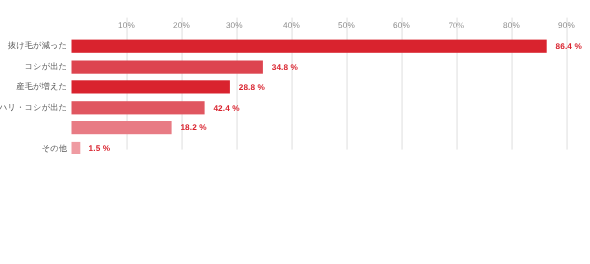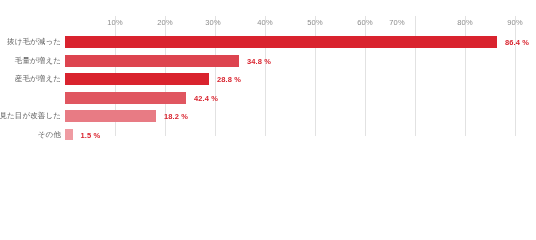--- a/index.html
+++ b/index.html
@@ -108,47 +108,47 @@
         <div class="gridline" style="left: 400px;"></div>
         <div class="gridline" style="left: 450px;"></div>
       </div>
     <div id="tick-labels">
         <div class="axis-tick-label" style="left: 50px;">10%</div>
         <div class="axis-tick-label" style="left: 100px; text-align: right;">20%</div>
         <div class="axis-tick-label" style="left: 148px;">30%</div>
         <div class="axis-tick-label" style="left: 200px;">40%</div>
         <div class="axis-tick-label" style="left: 250px;">50%</div>
         <div class="axis-tick-label" style="left: 300px;">60%</div>
-        <div class="axis-tick-label" style="left: 332px;">70%</div>
+        <div class="axis-tick-label" style="left: 350px; font-family: Liberation Serif, serif;">70%</div>
         <div class="axis-tick-label" style="left: 400px;">80%</div>
         <div class="axis-tick-label" style="left: 450px;">90%</div>
       </div>
 
     <div id="bar-rows">
         <div class="bar-row" style="top: 16px;">
           <div class="cat-label">抜け毛が減った</div>
           <div class="bar" style="width: 432px; background: rgb(217, 35, 46);"></div>
           <div class="bar-value" style="left: 432px;">86.4 %</div>
         </div>
         <div class="bar-row" style="top: 34.5px;">
-          <div class="cat-label">毛量が増えた</div>
+          <div class="cat-label">コシが出た</div>
           <div class="bar" style="width: 174px; background: rgb(221, 68, 79);"></div>
           <div class="bar-value" style="left: 174px;">34.8 %</div>
         </div>
         <div class="bar-row" style="top: 53px;">
           <div class="cat-label">産毛が増えた</div>
           <div class="bar" style="width: 144px; background: rgb(217, 35, 46);"></div>
           <div class="bar-value" style="left: 144px;">28.8 %</div>
         </div>
         <div class="bar-row" style="top: 71.5px;">
+          <div class="cat-label">ハリ・コシが出た</div>
           <div class="bar" style="width: 121px; background: rgb(224, 86, 96);"></div>
           <div class="bar-value" style="left: 121px;">42.4 %</div>
         </div>
         <div class="bar-row" style="top: 90px;">
-          <div class="cat-label">見た目が改善した</div>
           <div class="bar" style="width: 91px; background: rgb(232, 123, 132);"></div>
           <div class="bar-value" style="left: 91px;">18.2 %</div>
         </div>
         <div class="bar-row" style="top: 108.5px;">
           <div class="cat-label">その他</div>
           <div class="bar" style="width: 7.5px; background: rgb(239, 155, 162);"></div>
           <div class="bar-value" style="left: 7.5px; text-align: center;">1.5 %</div>
         </div>
       </div>
   </div>

